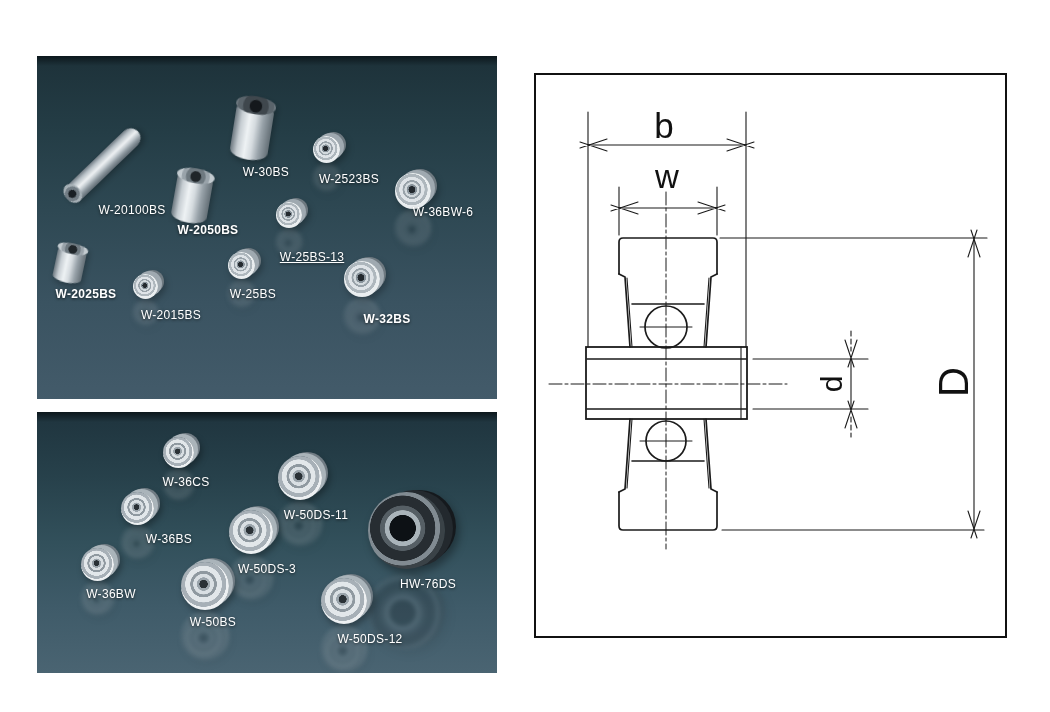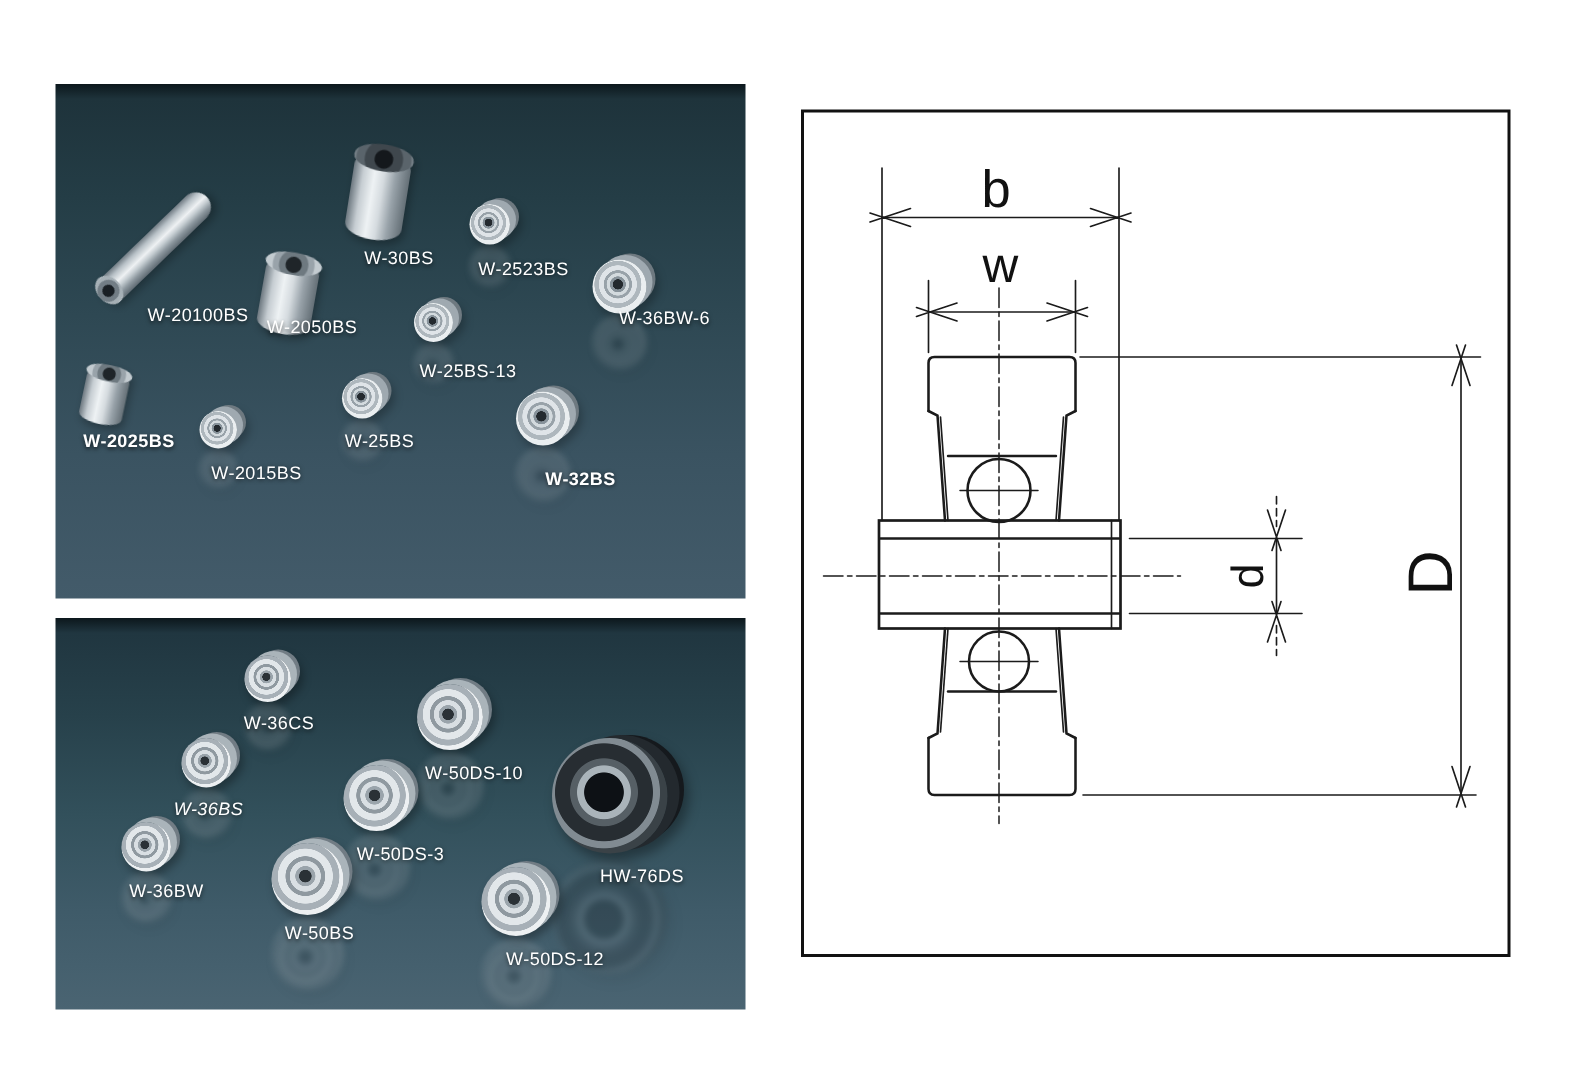--- a/index.html
+++ b/index.html
@@ -78,25 +78,25 @@
     <div class="item">
       <div class="shape bearing" style="left:276px;top:80px;width:27px;height:27px;"></div>
       <div class="plabel" style="left:312px;top:116px;">W-2523BS</div>
     </div>
     <div class="item">
       <div class="shape bearing" style="left:358px;top:117px;width:36px;height:36px;"></div>
       <div class="plabel" style="left:406px;top:149px;text-align:center;">W-36BW-6</div>
     </div>
     <div class="item">
       <div class="shape cyl-v" style="left:137px;top:117px;width:36px;height:50px;transform:rotate(10deg);"></div>
-      <div class="plabel" style="left:171px;top:155px;">W-2050BS</div>
+      <div class="plabel" style="left:171px;top:167px;font-weight:bold;">W-2050BS</div>
     </div>
     <div class="item">
       <div class="shape bearing" style="left:239px;top:146px;width:26px;height:26px;"></div>
-      <div class="plabel" style="left:275px;top:184px;">W-25BS-13</div>
+      <div class="plabel" style="left:275px;top:194px;text-decoration:underline;">W-25BS-13</div>
     </div>
     <div class="item">
       <div class="shape cyl-v" style="left:18px;top:191px;width:29px;height:36px;transform:rotate(12deg);"></div>
       <div class="plabel" style="left:49px;top:231px;font-weight:bold;">W-2025BS</div>
     </div>
     <div class="item">
       <div class="shape bearing" style="left:96px;top:218px;width:25px;height:25px;"></div>
       <div class="plabel" style="left:134px;top:252px;">W-2015BS</div>
     </div>
     <div class="item">
@@ -109,25 +109,25 @@
     </div>
   </section>
 
   <section class="panel panel-bottom">
     <div class="item">
       <div class="shape wheel" style="left:126px;top:25px;width:31px;height:31px;"></div>
       <div class="plabel" style="left:149px;top:63px;">W-36CS</div>
     </div>
     <div class="item">
       <div class="shape wheel" style="left:241px;top:44px;width:44px;height:44px;"></div>
-      <div class="plabel" style="left:279px;top:96px;">W-50DS-10</div>
+      <div class="plabel" style="left:279px;top:96px;">W-50DS-11</div>
     </div>
     <div class="item">
       <div class="shape wheel" style="left:84px;top:80px;width:33px;height:33px;"></div>
-      <div class="plabel" style="left:102px;top:120px;font-style:italic;">W-36BS</div>
+      <div class="plabel" style="left:132px;top:120px;">W-36BS</div>
     </div>
     <div class="item">
       <div class="shape wheel" style="left:192px;top:98px;width:44px;height:44px;"></div>
       <div class="plabel" style="left:230px;top:150px;">W-50DS-3</div>
     </div>
     <div class="item">
       <div class="shape wheel-dark" style="left:331px;top:80px;width:77px;height:77px;"></div>
       <div class="plabel" style="left:391px;top:165px;">HW-76DS</div>
     </div>
     <div class="item">

